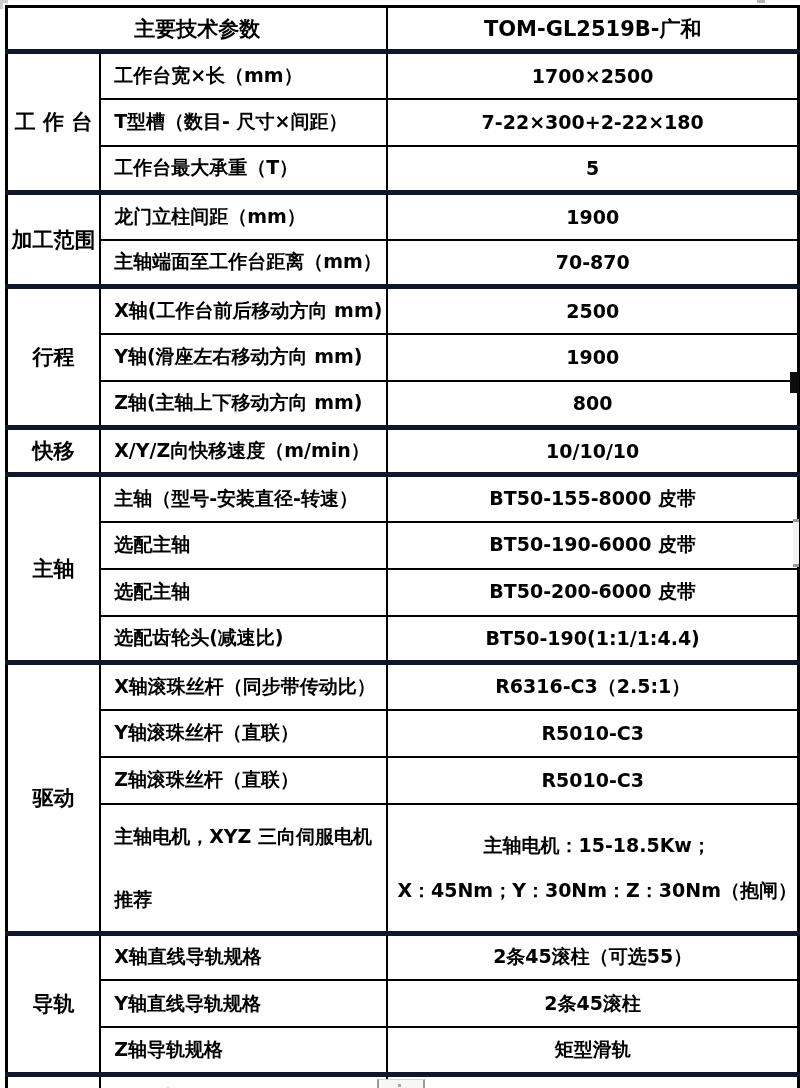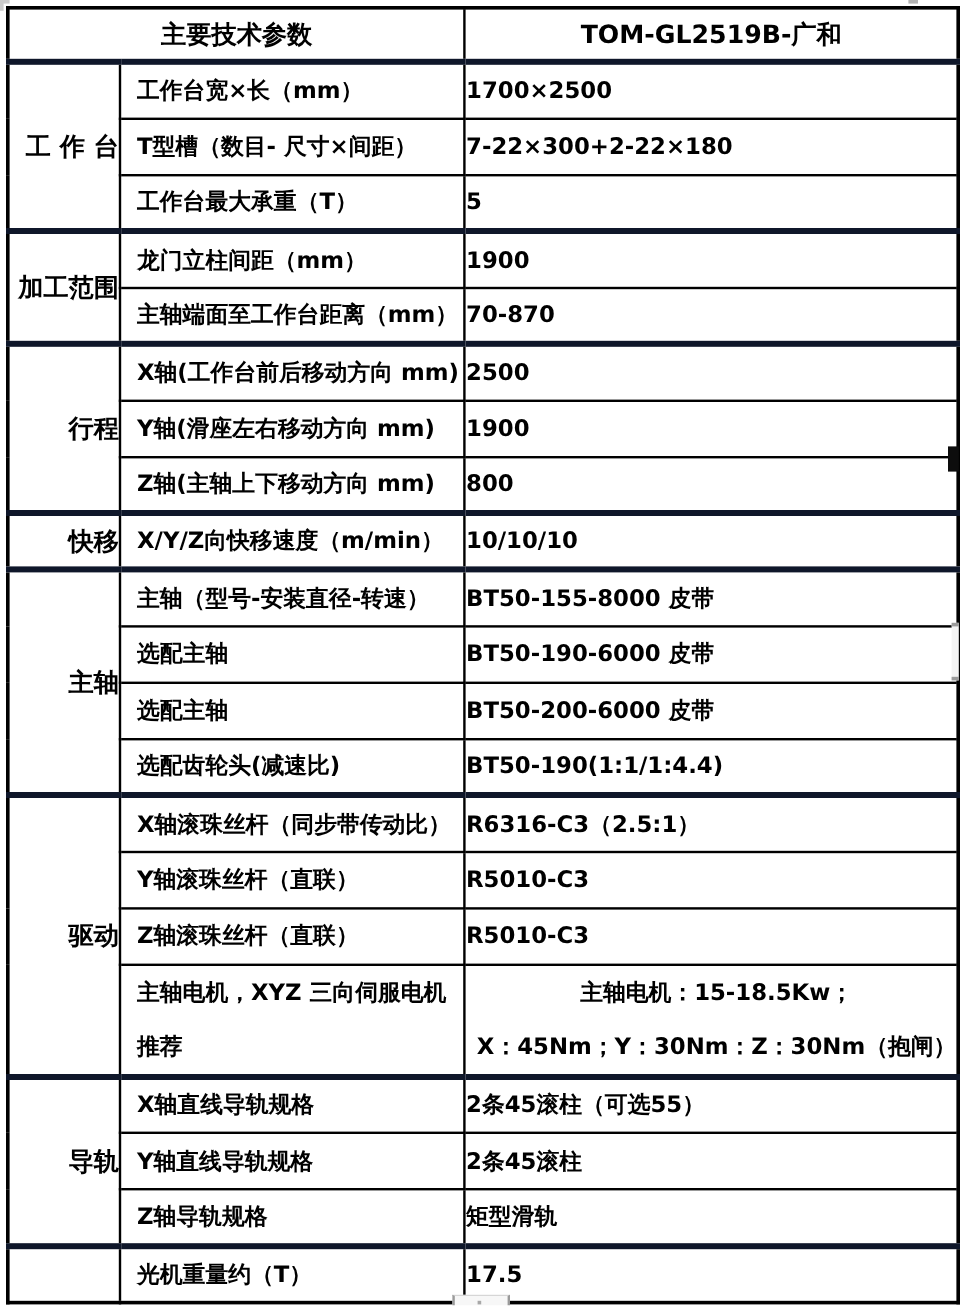--- a/index.html
+++ b/index.html
@@ -27,24 +27,24 @@
     padding:0;
     vertical-align:middle;
     white-space:nowrap;
     background:#ffffff;
   }
   .spec td.st{border-top:5px solid #0f172a;}
   .spec tr.r{height:47px;}
   .spec tr.rh{height:45px;}
   .spec tr.rt{height:91px;}
   .spec td.hdr{text-align:center;font-size:21px;}
-  .spec td.group{text-align:right;font-size:21px;}
+  .spec td.group{text-align:center;font-size:21px;}
   .spec td.param{text-align:left;padding-left:13px;}
-  .spec td.value{}
-  .spec tr.rt td.param{white-space:normal;line-height:45px;padding-right:2px;}
+  .spec td.value{text-align:center;}
+  .spec tr.rt td.param{white-space:normal;line-height:63px;padding-right:2px;}
   .spec tr.rt td.value{text-align:center;padding-left:9px;line-height:45px;}
   
   .corner-mark{position:absolute;left:0;top:0;width:8px;height:3px;background:#cccccc;}
   .corner-mark2{position:absolute;left:0;top:0;width:3px;height:9px;background:#cccccc;}
   .top-tick{position:absolute;left:757px;top:0;width:8px;height:3px;background:#b3b3b3;}
   .right-handle{position:absolute;left:790px;top:372px;width:9px;height:21px;background:#0d0d0d;}
   .right-strip{position:absolute;left:793px;top:519px;width:6px;height:42px;background:#f3f3f3;border-top:3px solid #9a9a9a;border-bottom:3px solid #9a9a9a;}
   .bottom-box{position:absolute;left:377px;top:1079px;width:44px;height:9px;background:#f7f7f7;border-left:2px solid #9a9a9a;border-right:2px solid #9a9a9a;border-top:1px solid #d6d6d6;}
   .bottom-box .dot{position:absolute;left:19px;top:4px;width:3px;height:3px;background:#a8a8a8;}
 </style>

